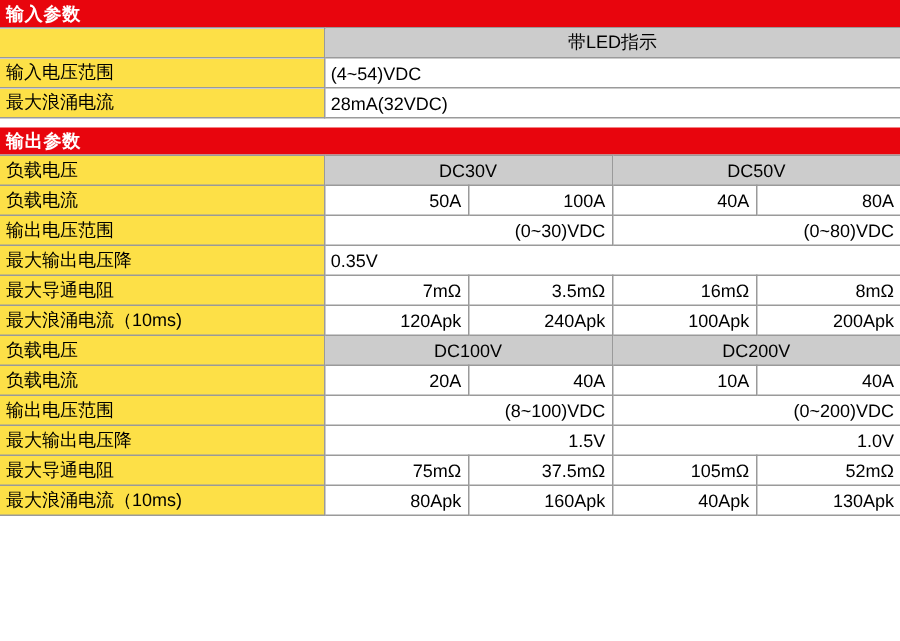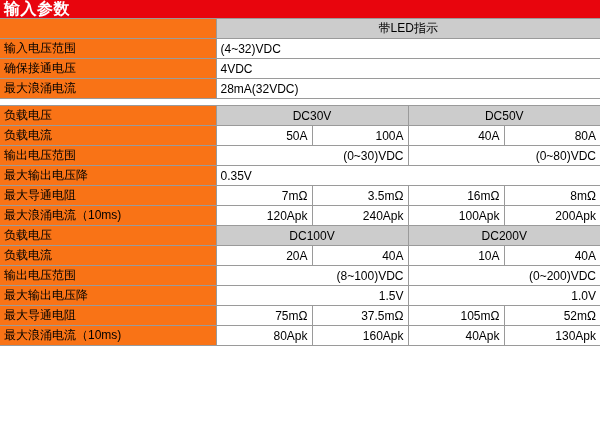--- a/index.html
+++ b/index.html
@@ -14,21 +14,21 @@
     color: #000000;
     overflow: hidden;
   }
   .sheet {
     width: 600px;
     position: relative;
   }
   .section-header {
     background: #e8050d;
     color: #ffffff;
-    font-size: 16px;
+    font-size: 12px;
     font-weight: bold;
     line-height: 18px;
     height: 18px;
     padding-left: 4px;
     box-sizing: border-box;
     letter-spacing: 0.5px;
   }
   table.grid {
     border-collapse: collapse;
     width: 600px;
@@ -39,21 +39,21 @@
     font-size: 12px;
     height: 20px;
     padding: 0 4px;
     box-sizing: border-box;
     white-space: nowrap;
     overflow: hidden;
     margin-left: 32px;
   }
   td.label {
     text-align: left;
-    background: #f97316;
+    background: #fde047;
   }
   td.val-left {
     text-align: left;
   }
   td.val-center {
     text-align: right;
   }
   td.shade {
     background: #cccccc;
     text-align: center;
@@ -83,37 +83,34 @@
           <col style="width:96px">
           <col style="width:96px">
       </colgroup>
       <tbody>
         <tr>
           <td class="label"></td>
           <td class="shade" colspan="4">带LED指示</td>
         </tr>
         <tr>
           <td class="label">输入电压范围</td>
-          <td class="val-left" colspan="4">(4~32)VDC</td>
-        </tr>
-        <tr>
-          <td class="label">确保接通电压</td>
-          <td class="val-left" colspan="4">4VDC</td>
+          <td class="val-left" colspan="4">(4~54)VDC</td>
         </tr>
         <tr>
           <td class="label">最大浪涌电流</td>
           <td class="val-left" colspan="4">28mA(32VDC)</td>
         </tr>
       </tbody>
     </table>
   </div>
 
   <div class="spacer"></div>
 
   <div>
+    <div class="section-header">输出参数</div>
     <table class="grid">
       <colgroup>
         <col style="width:216px">
           <col style="width:96px">
           <col style="width:96px">
           <col style="width:96px">
           <col style="width:96px">
       </colgroup>
       <tbody>
         <tr>

